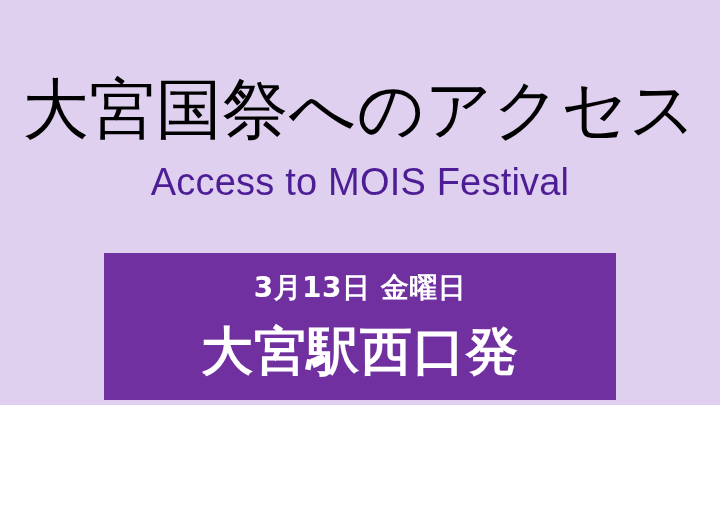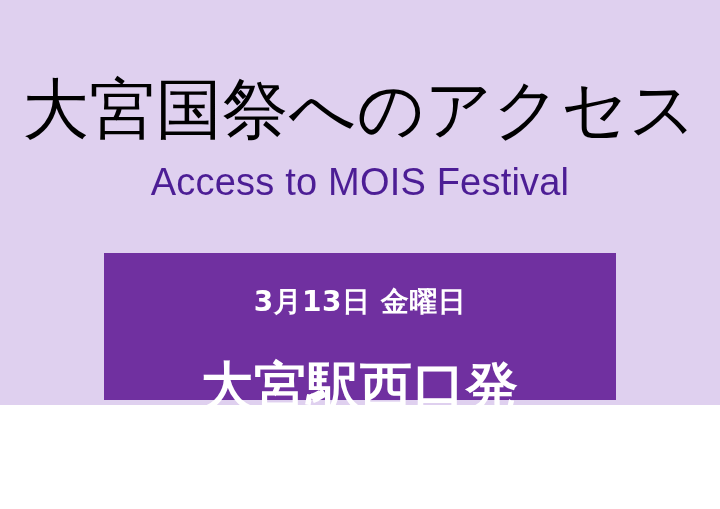--- a/index.html
+++ b/index.html
@@ -63,35 +63,35 @@
     background: #7030a0;
     display: flex;
     flex-direction: column;
     align-items: center;
     justify-content: flex-start;
     box-sizing: border-box;
     padding-top: 14px;
   }
 
   .callout-date {
-    margin: 18px;
+    margin: 4px;
     color: #ffffff;
     font-family: "DejaVu Sans", "Liberation Sans", sans-serif;
     font-size: 28px;
     font-weight: 700;
     line-height: 1.2;
     letter-spacing: 0.5px;
     white-space: nowrap;
   }
 
   .callout-heading {
-    margin: 8px;
+    margin: 0;
     padding-top: 12px;
     color: #ffffff;
-    font-family: Liberation Serif, serif;
+    font-family: Liberation Sans, sans-serif;
     font-size: 52px;
     font-weight: 700;
     line-height: 1.16;
     letter-spacing: 1px;
     white-space: nowrap;
   }
 </style>
 </head>
 <body>
 

